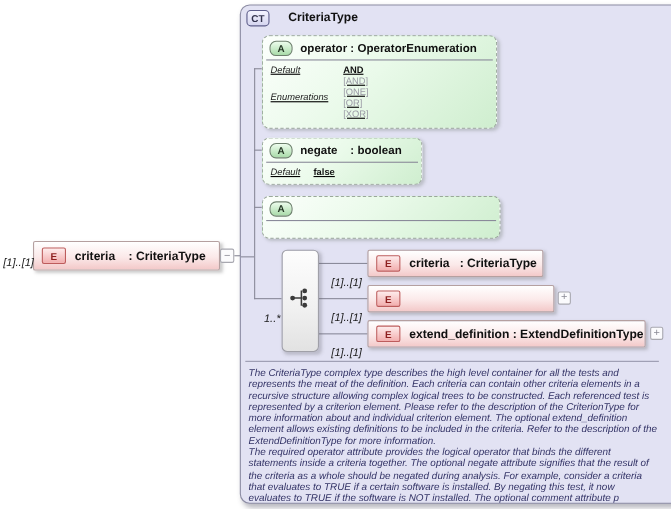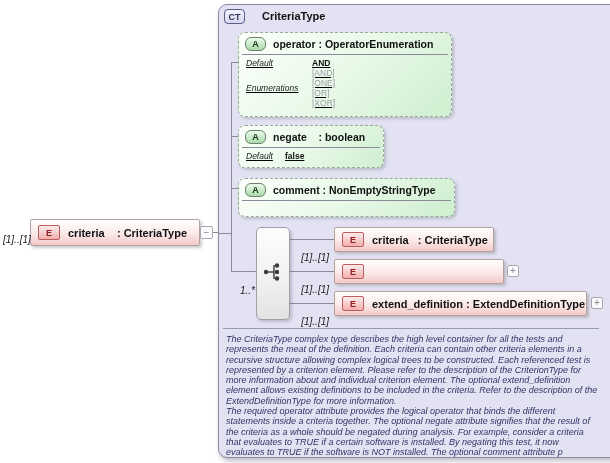--- a/index.html
+++ b/index.html
@@ -128,21 +128,20 @@
         <div class="attr-row">
           <span class="rlabel neg-label">Default</span>
           <span class="rval-strong">false</span>
         </div>
       </div>
     </div>
 
     <div class="attr-box" style="left:19px;top:173px;width:217px;height:39px;">
       <div class="attr-title">
         <span class="badge-a">A</span>
-        <span>comment : NonEmptyStringType</span>
       </div>
       <div class="attr-sep"></div>
     </div>
 
     <div class="card" style="left:16px;top:252px;width:20px;text-align:right;">1..*</div>
     <div class="compositor">
       <span>
         <svg width="22" height="20" viewBox="0 0 22 20">
           <circle cx="4" cy="10" r="2.2" fill="#3a3a3a"></circle>
           <line x1="4" y1="10" x2="12" y2="10" stroke="#3a3a3a" stroke-width="1.4"></line>

